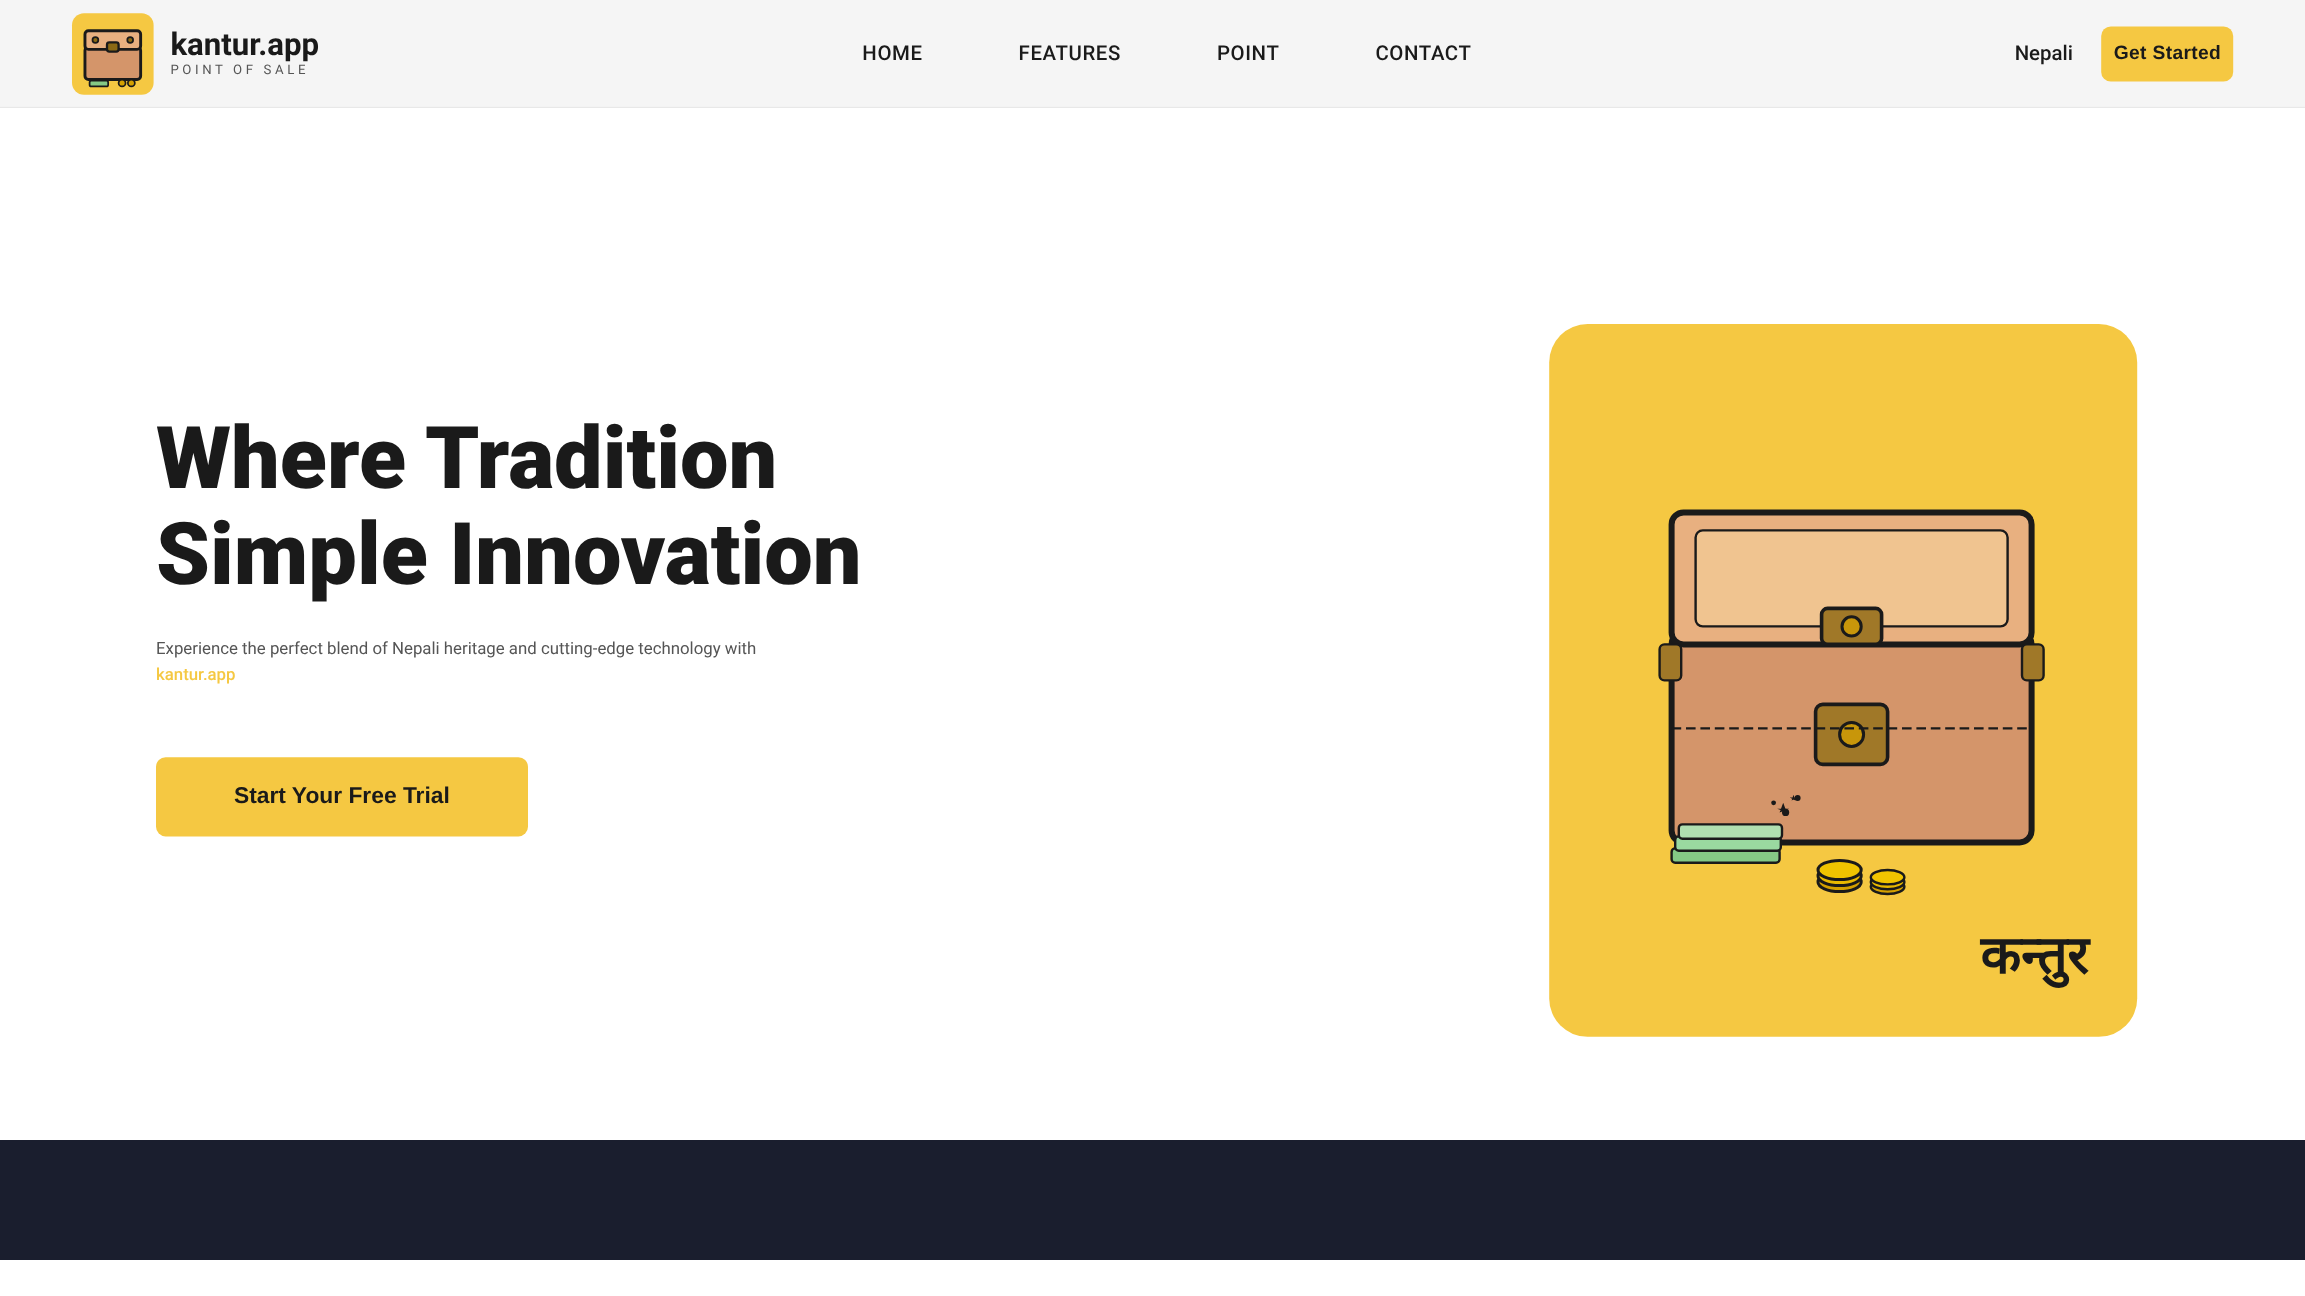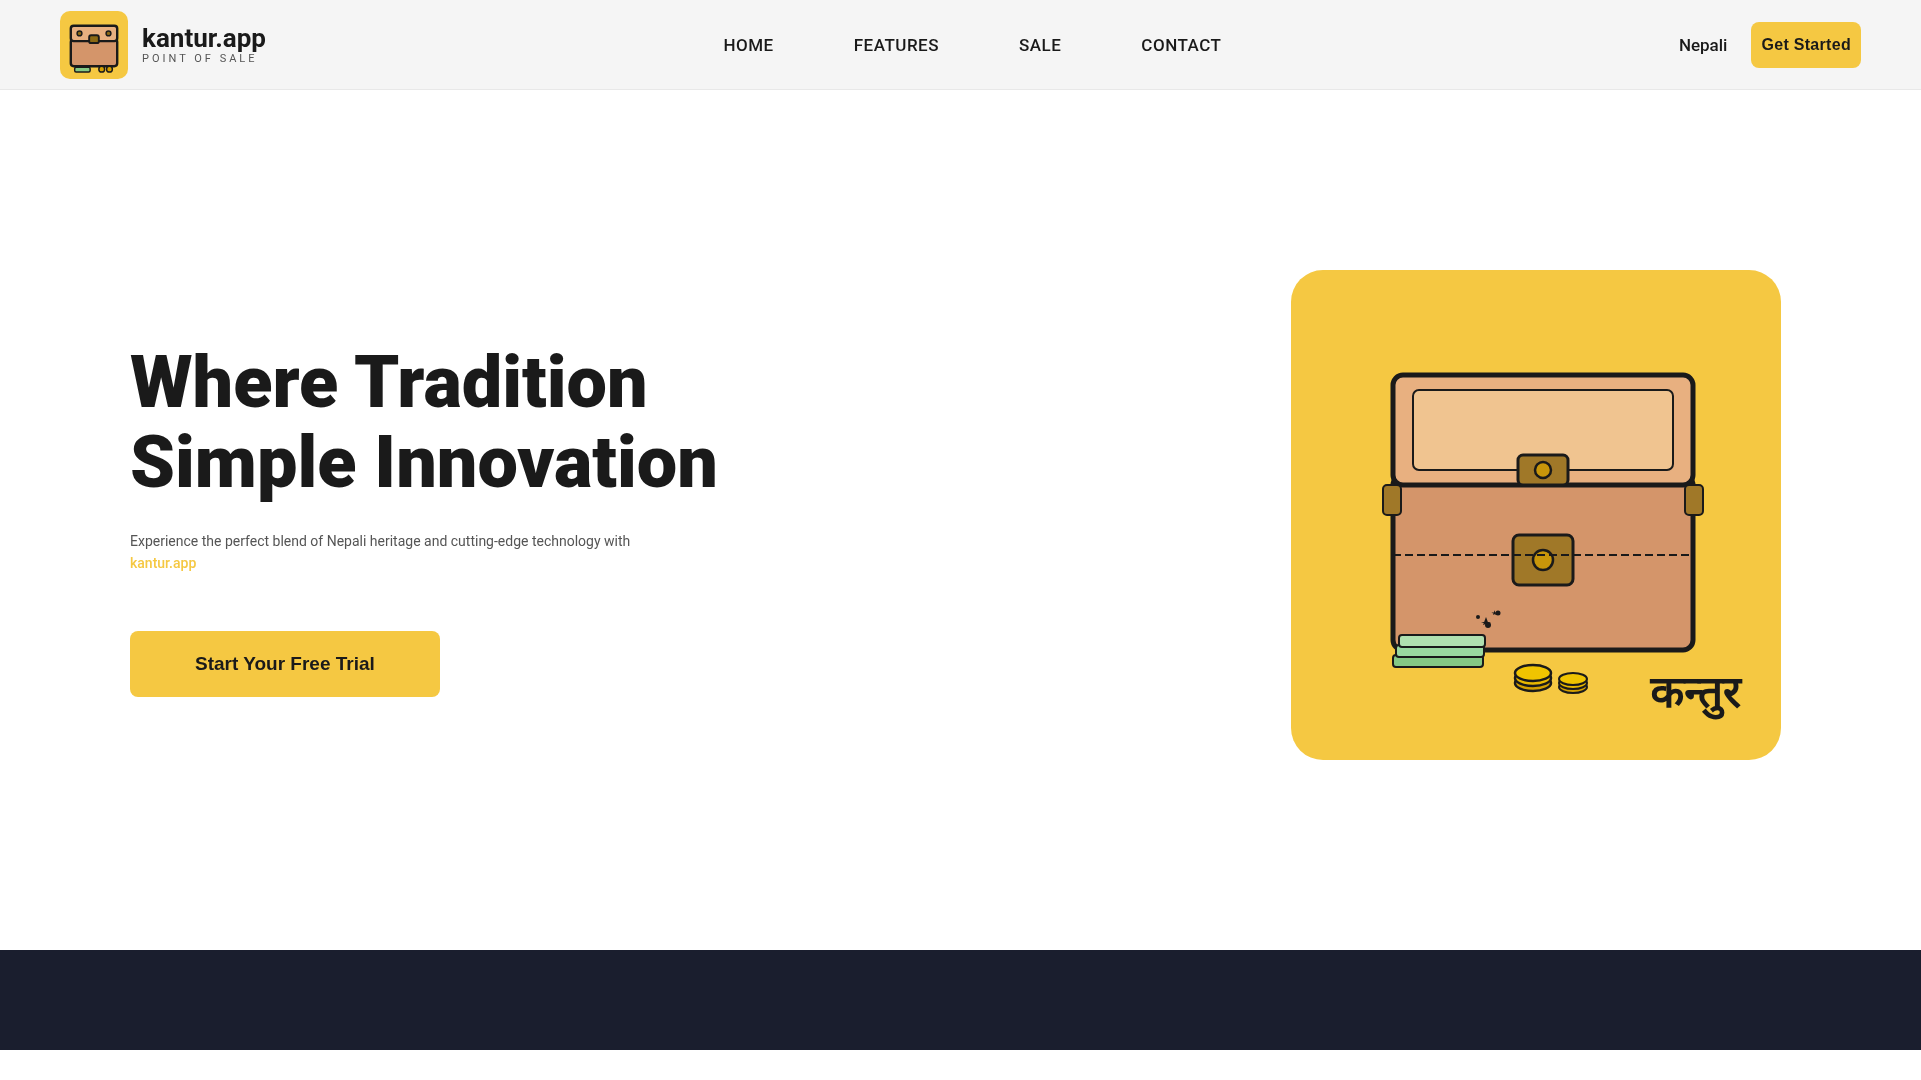--- a/index.html
+++ b/index.html
@@ -194,21 +194,21 @@
 
     
     .hero-right {
       flex: 0 0 auto;
       width: 500px;
       height: 500px;
     }
 
     .hero-illustration {
       width: 490px;
-      height: 490px;
+      height: 594px;
       background: #f5c842;
       border-radius: 32px;
       display: flex;
       align-items: center;
       justify-content: center;
       position: relative;
       overflow: hidden;
       padding-left: 13px;
     }
 
@@ -258,21 +258,21 @@
   </div>
 
   <ul class="nav-links">
     <li>
       <a href="#">HOME</a>
     </li>
     <li>
       <a href="#">FEATURES</a>
     </li>
     <li>
-      <a href="#">SALE</a>
+      <a href="#">POINT</a>
     </li>
     <li>
       <a href="#">CONTACT</a>
     </li>
   </ul>
 
   <div class="nav-right">
     <a class="login-link" href="#">Nepali</a>
     <button class="get-started-btn">Get Started</button>
   </div>

